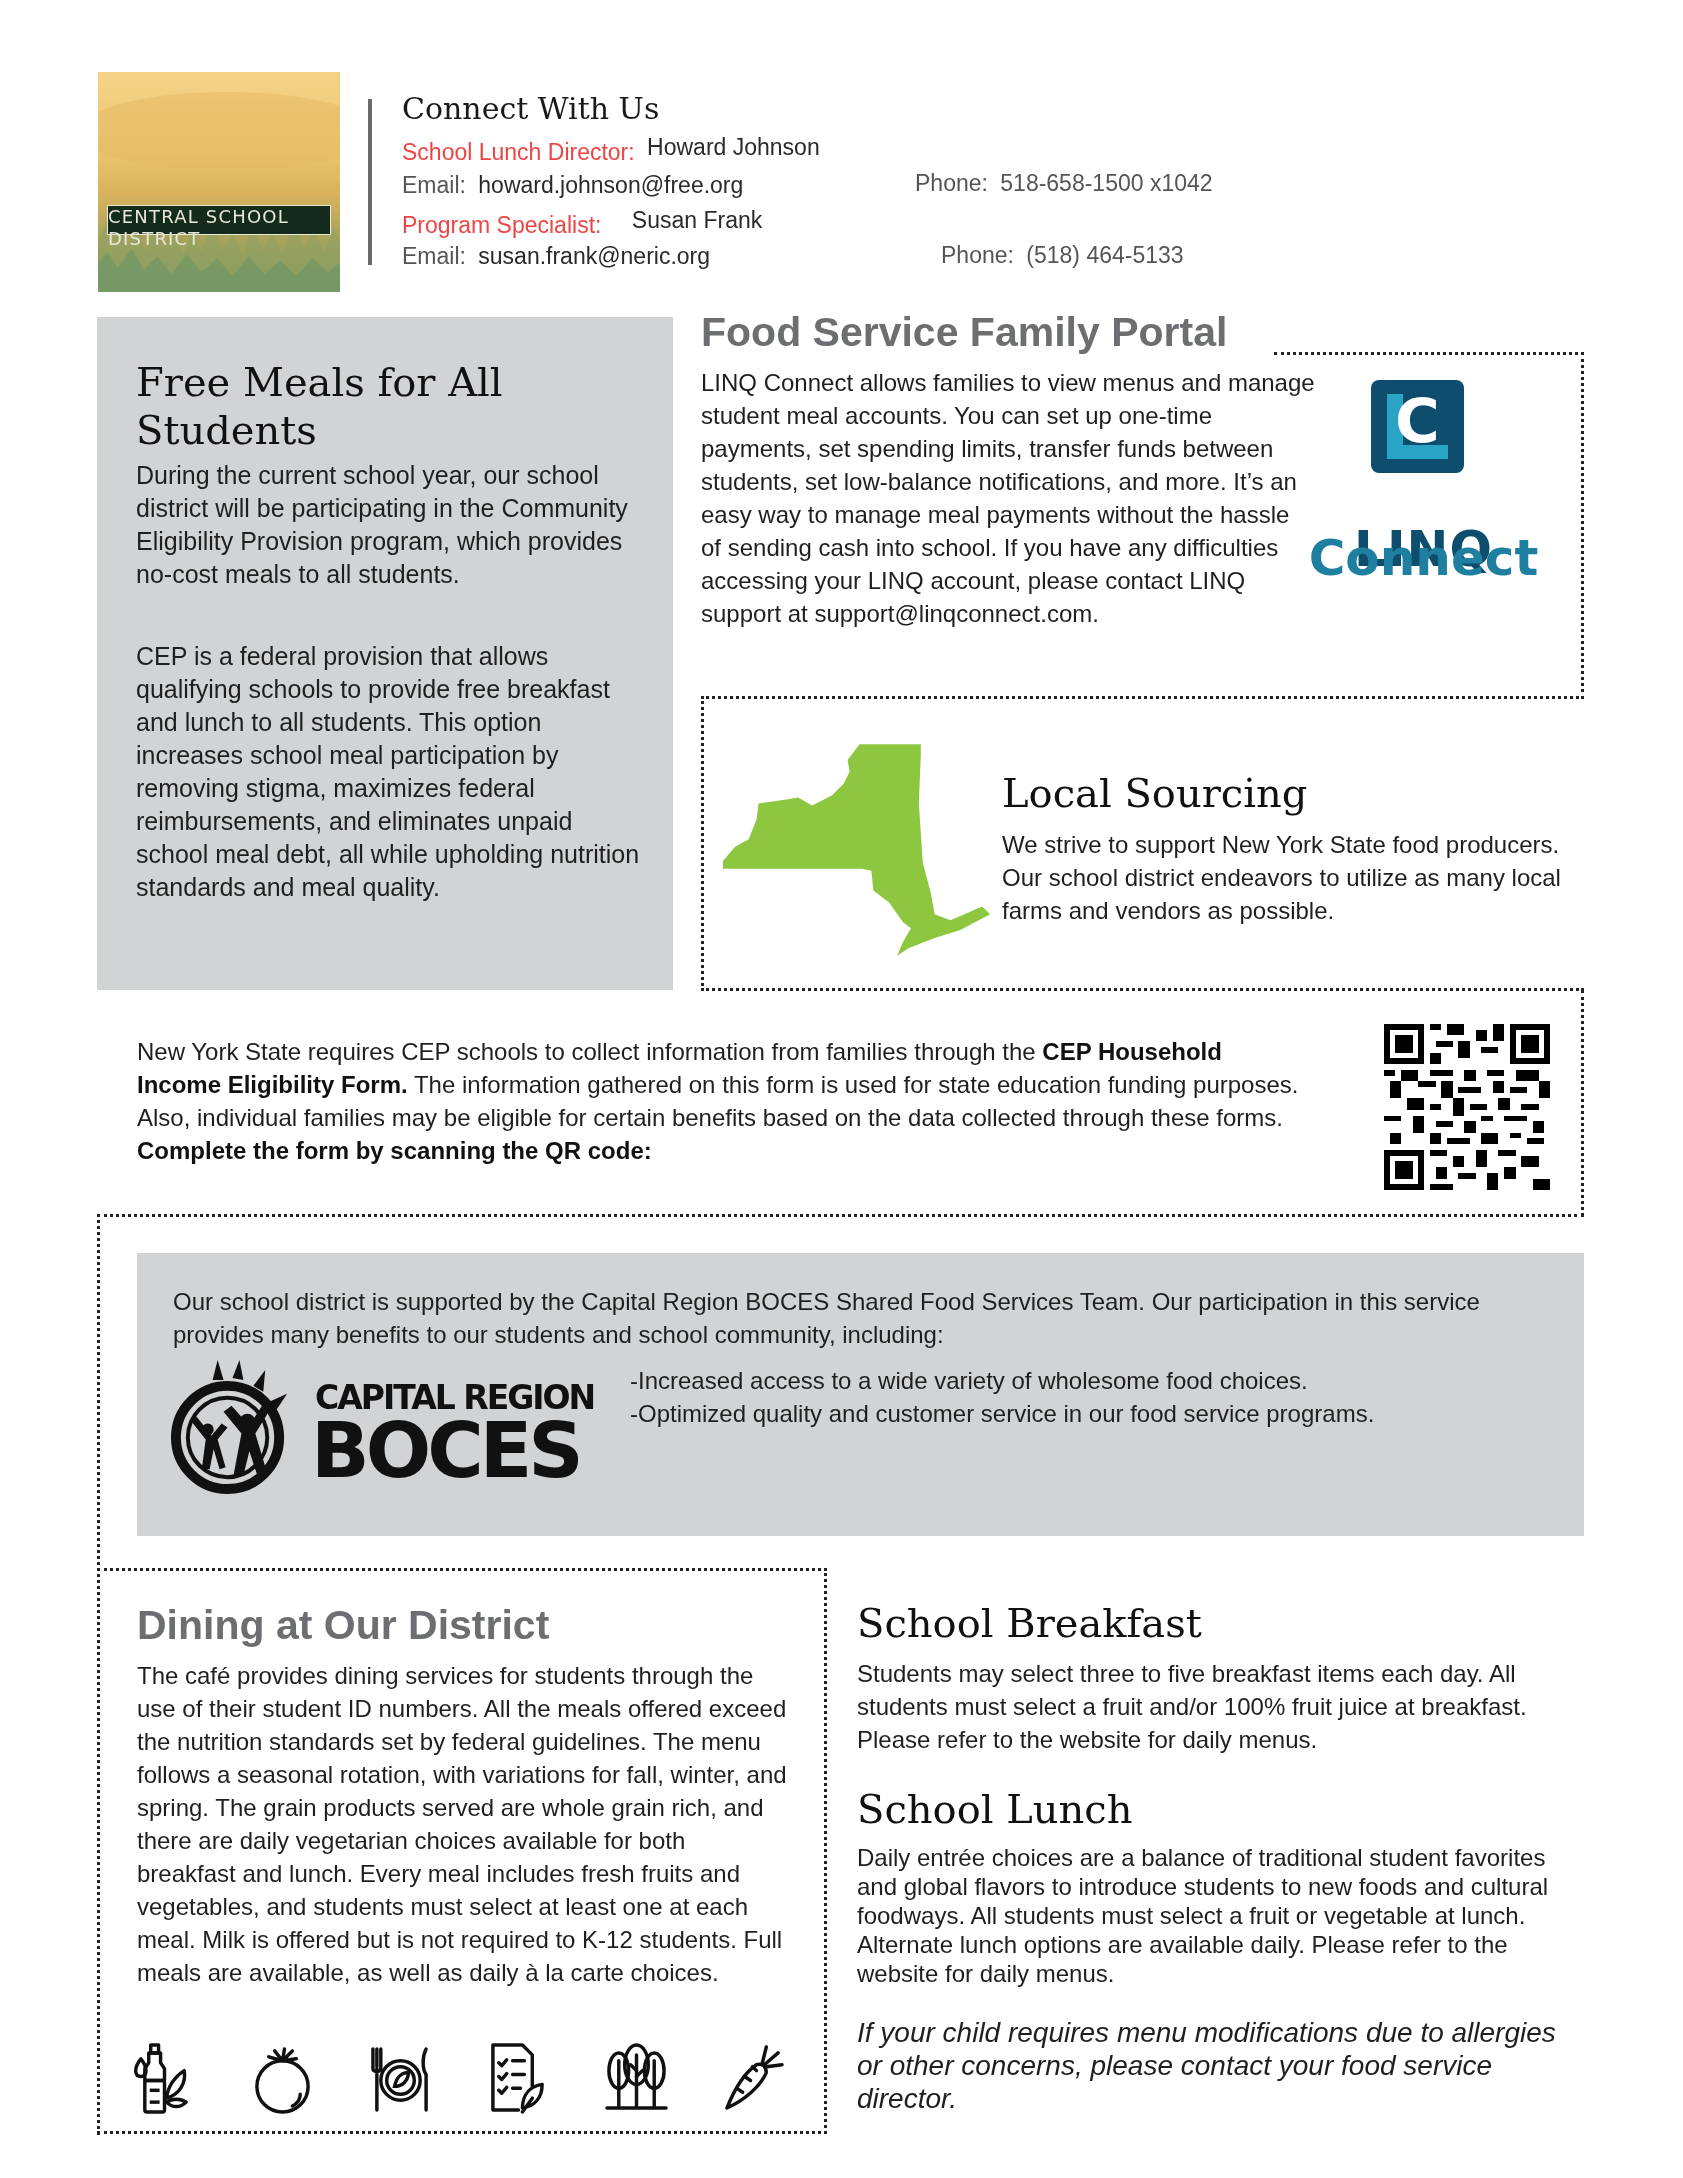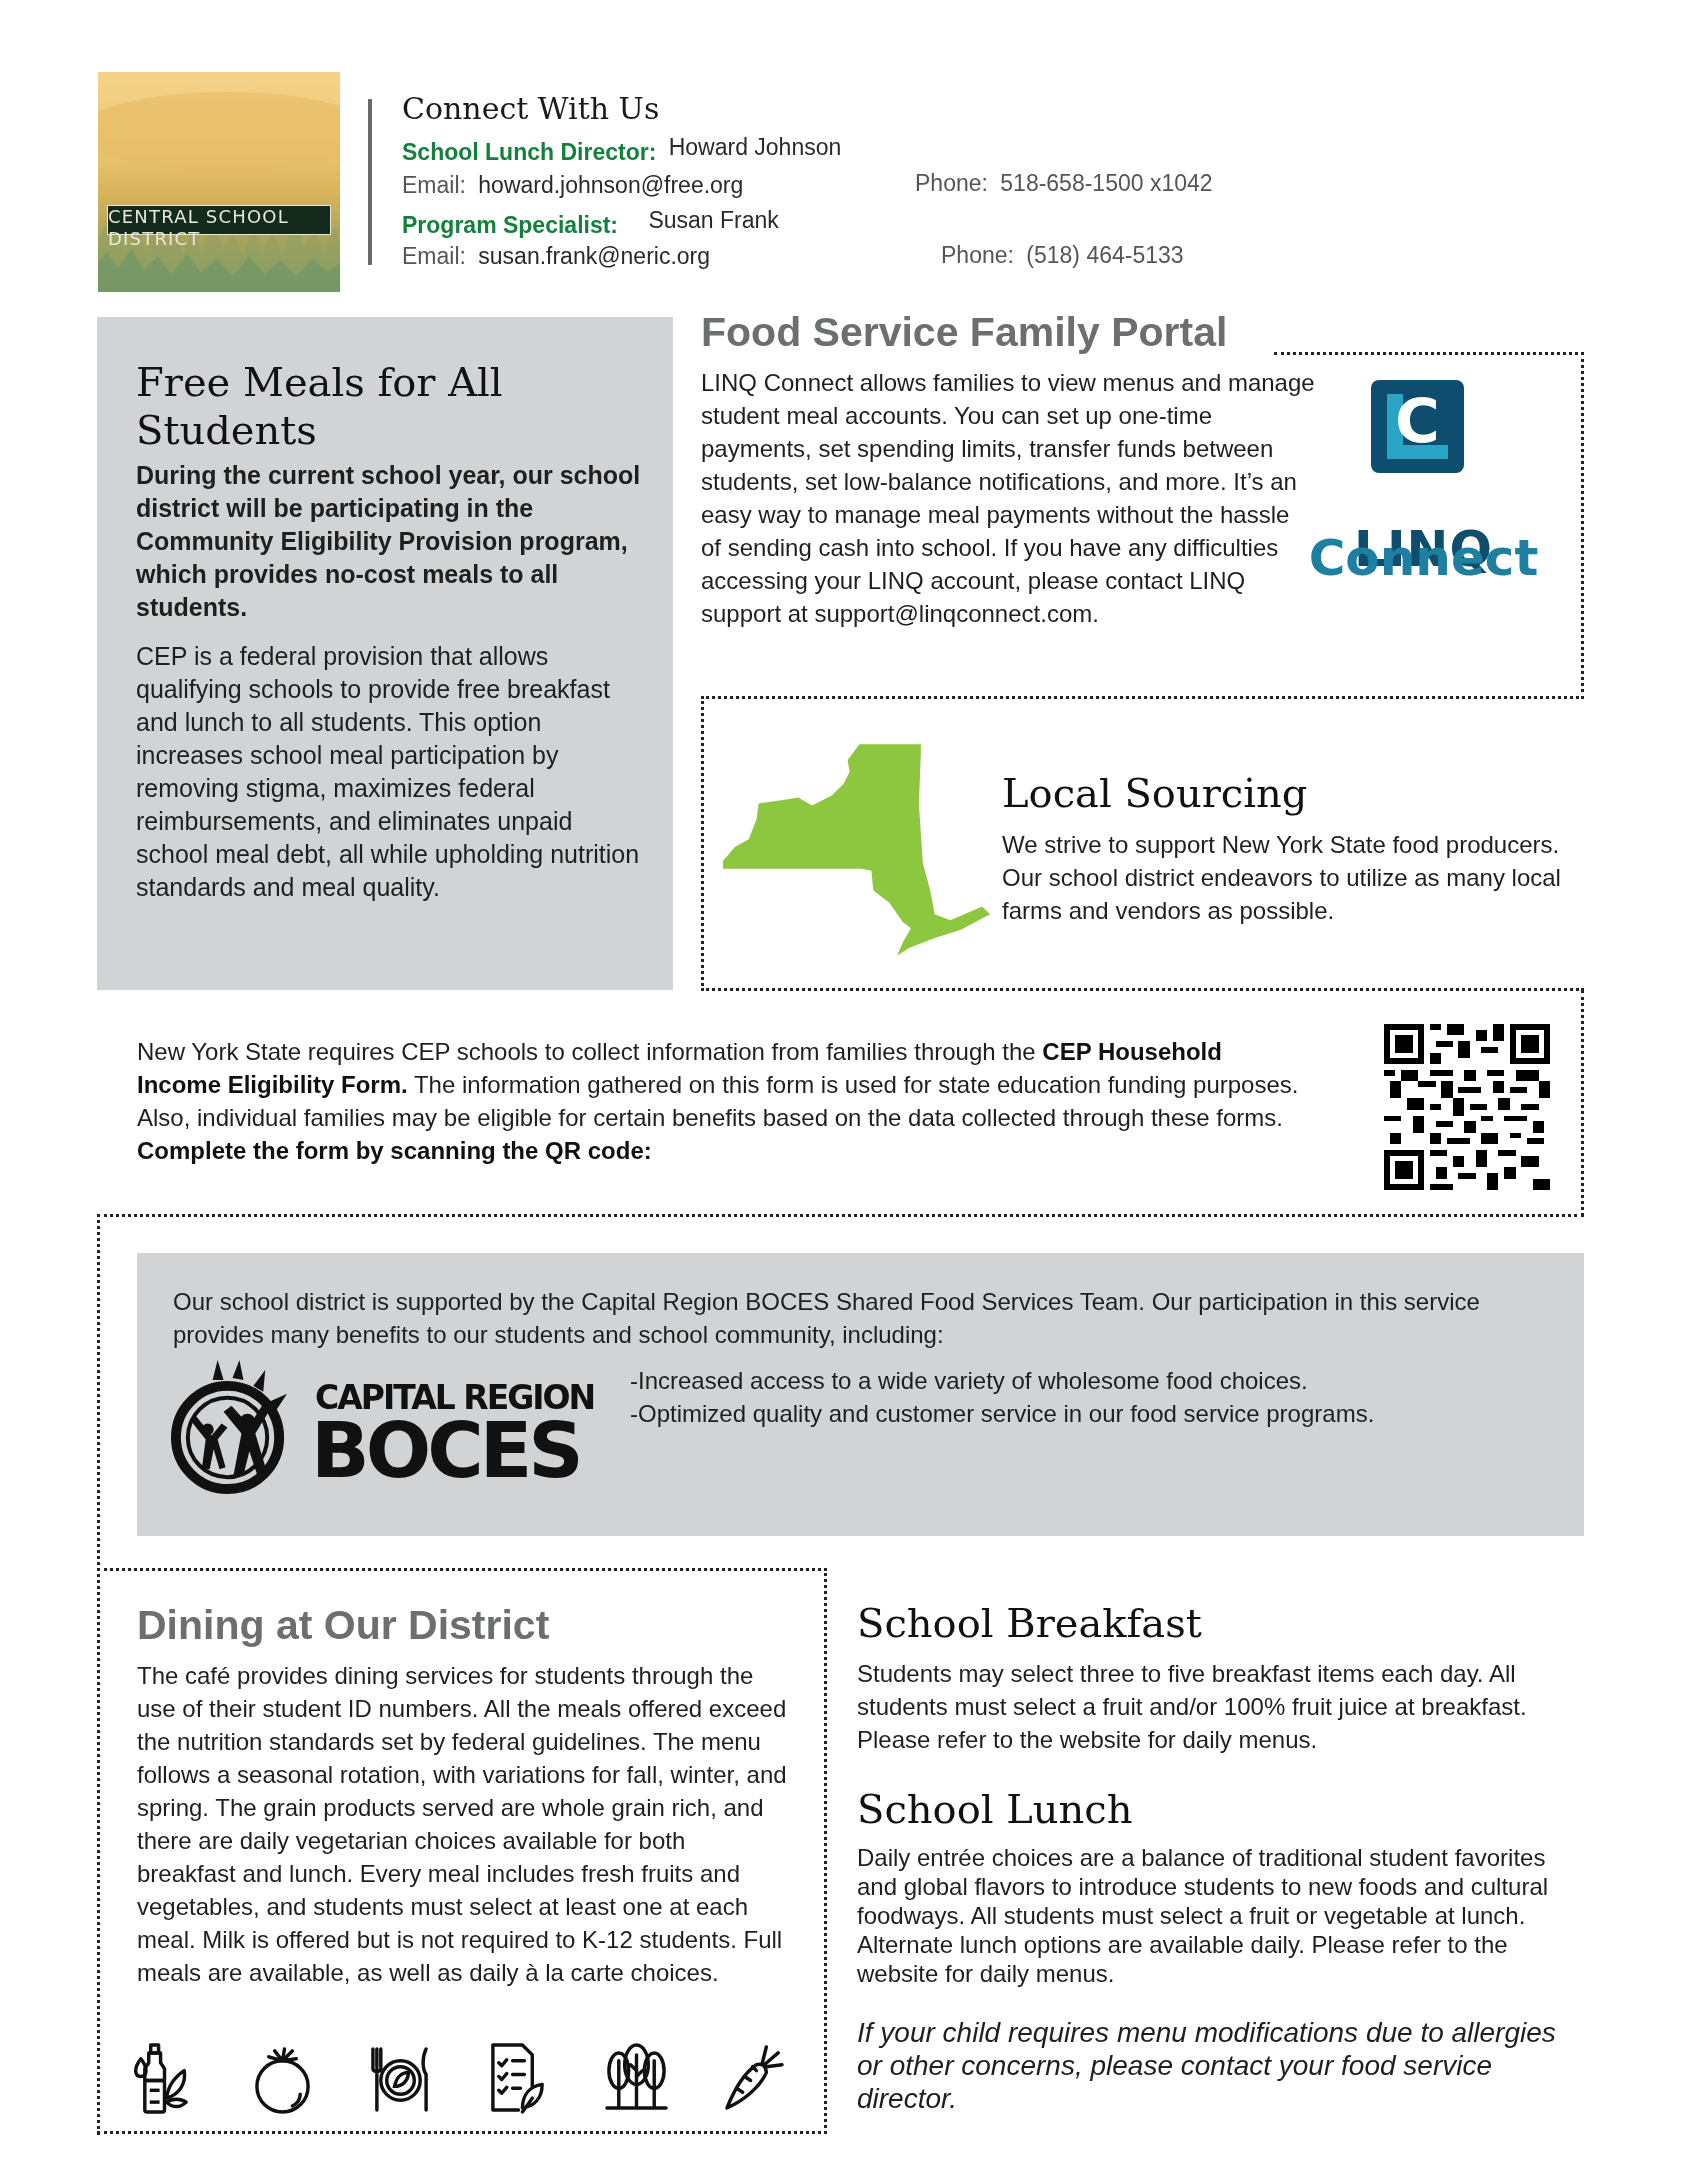--- a/index.html
+++ b/index.html
@@ -13,21 +13,21 @@
   
   .logo { left: 98px; top: 72px; width: 242px; height: 220px; overflow: hidden;
     background: linear-gradient(180deg, #f4d389 0%, #ecc66f 35%, #d9b35c 55%, #a9a45c 75%, #7f9a63 100%); }
   .logo .hill1 { position:absolute; left:-20px; top:20px; width:297px; height:79px; border-radius:50%; background: rgba(230,185,100,0.55); }
   .logo .trees { position:absolute; left:0; bottom:0; width:100%; height:109px; }
   .logo .word { position:absolute; left:0; width:100%; top:51px; text-align:center; font-family:"DejaVu Serif", serif; font-weight:bold; font-size:65px; color:#1f6a2a; letter-spacing:-2px; }
   .logo .band { position:absolute; left:9px; right:9px; top:133px; height:30px; background:#142a1c; color:#e8e8d8; font-family:"DejaVu Sans", sans-serif; font-size:18px; letter-spacing:1.2px; text-align:left; line-height:22px; border:1px solid #e8e8d8; }
   .vdivider { left: 368px; top: 99px; width: 4px; height: 166px; background: #6b6b6b; }
   .connect-title { left: 402px; top: 91px; font-size: 30px; color: #1a1a1a; }
   .hdr-line { font-size: 23px; white-space: nowrap; }
-  .hdr-label { color: #15803d; font-weight: bold; }
+  .hdr-label { color: #ef4444; }
   .hdr-label-light { color: #555; }
   .hdr-val { color: #2a2a2a; }
 
   
   .free-box { left: 97px; top: 317px; width: 576px; height: 673px; background: #d1d3d4; }
   .free-title { left: 136px; top: 358px; font-size: 40px; line-height: 48px; width: 515px; color:#111; }
   .free-p { left: 136px; width: 505px; font-size: 25px; line-height: 33px; color: #1f1f1f; }
 
   
   .portal-title { left: 701px; top: 309px; font-size: 41px; font-weight: bold; color: #6d6e71; white-space: nowrap; }
@@ -116,21 +116,21 @@
   <span class="hdr-label-light">Email:</span>
   <span class="hdr-val" style="margin-left:6px;">susan.frank@neric.org</span>
 </div>
 <div class="abs hdr-line" style="left:941px; top:242px;">
   <span class="hdr-label-light">Phone:</span>
   <span class="hdr-label-light" style="margin-left:6px;">(518) 464-5133</span>
 </div>
 
 <div class="abs free-box"></div>
 <div class="abs free-title serif">Free Meals for All Students</div>
-<div class="abs free-p" style="top:459px;font-weight:bold;">During the current school year, our school district will be participating in the Community Eligibility Provision program, which provides no-cost meals to all students.</div>
+<div class="abs free-p" style="top:459px;">During the current school year, our school district will be participating in the Community Eligibility Provision program, which provides no-cost meals to all students.</div>
 <div class="abs free-p" style="top:640px;">CEP is a federal provision that allows qualifying schools to provide free breakfast and lunch to all students. This option increases school meal participation by removing stigma, maximizes federal reimbursements, and eliminates unpaid school meal debt, all while upholding nutrition standards and meal quality.</div>
 
 <div class="abs portal-title">Food Service Family Portal</div>
 <div class="abs portal-top-dots dotted-t"></div>
 <div class="abs portal-right-dots dotted-l"></div>
 <div class="abs portal-body">LINQ Connect allows families to view menus and manage student meal accounts. You can set up one-time payments, set spending limits, transfer funds between students, set low-balance notifications, and more. It’s an easy way to manage meal payments without the hassle of sending cash into school. If you have any difficulties accessing your LINQ account, please contact LINQ support at support@linqconnect.com.</div>
 <div class="abs linq-logo">
   <div class="linq-square"></div>
   <div class="linq-L1"></div>
   <div class="linq-L2"></div>

